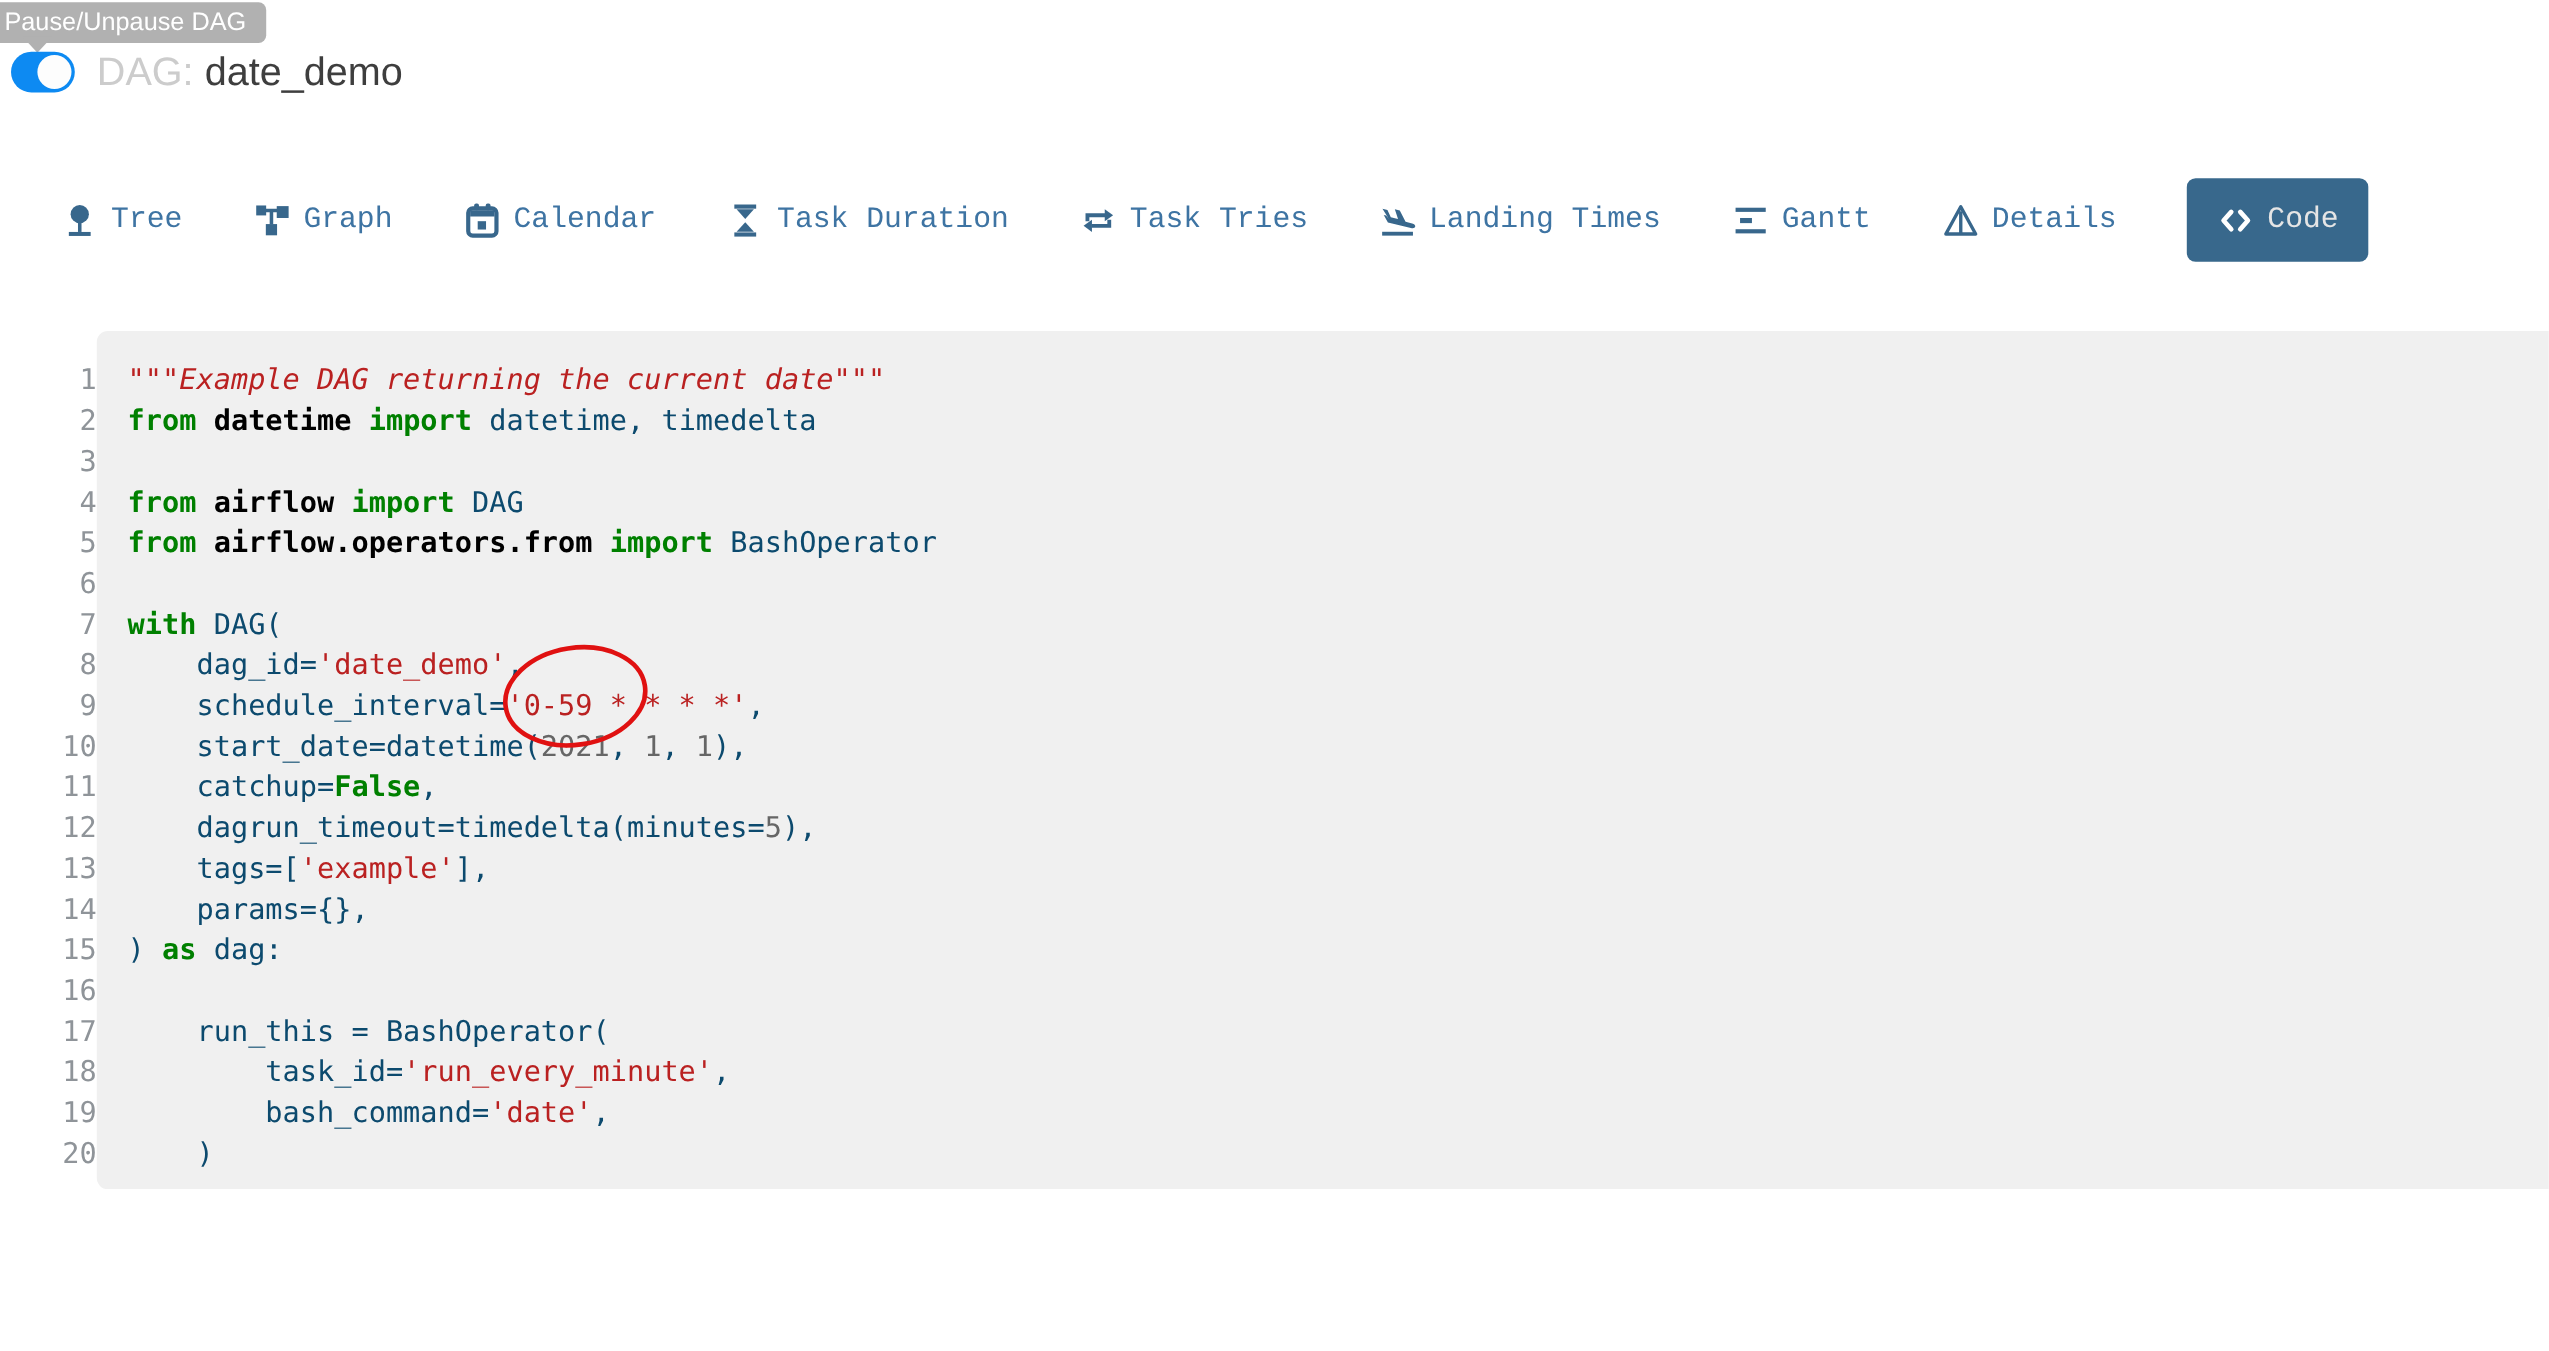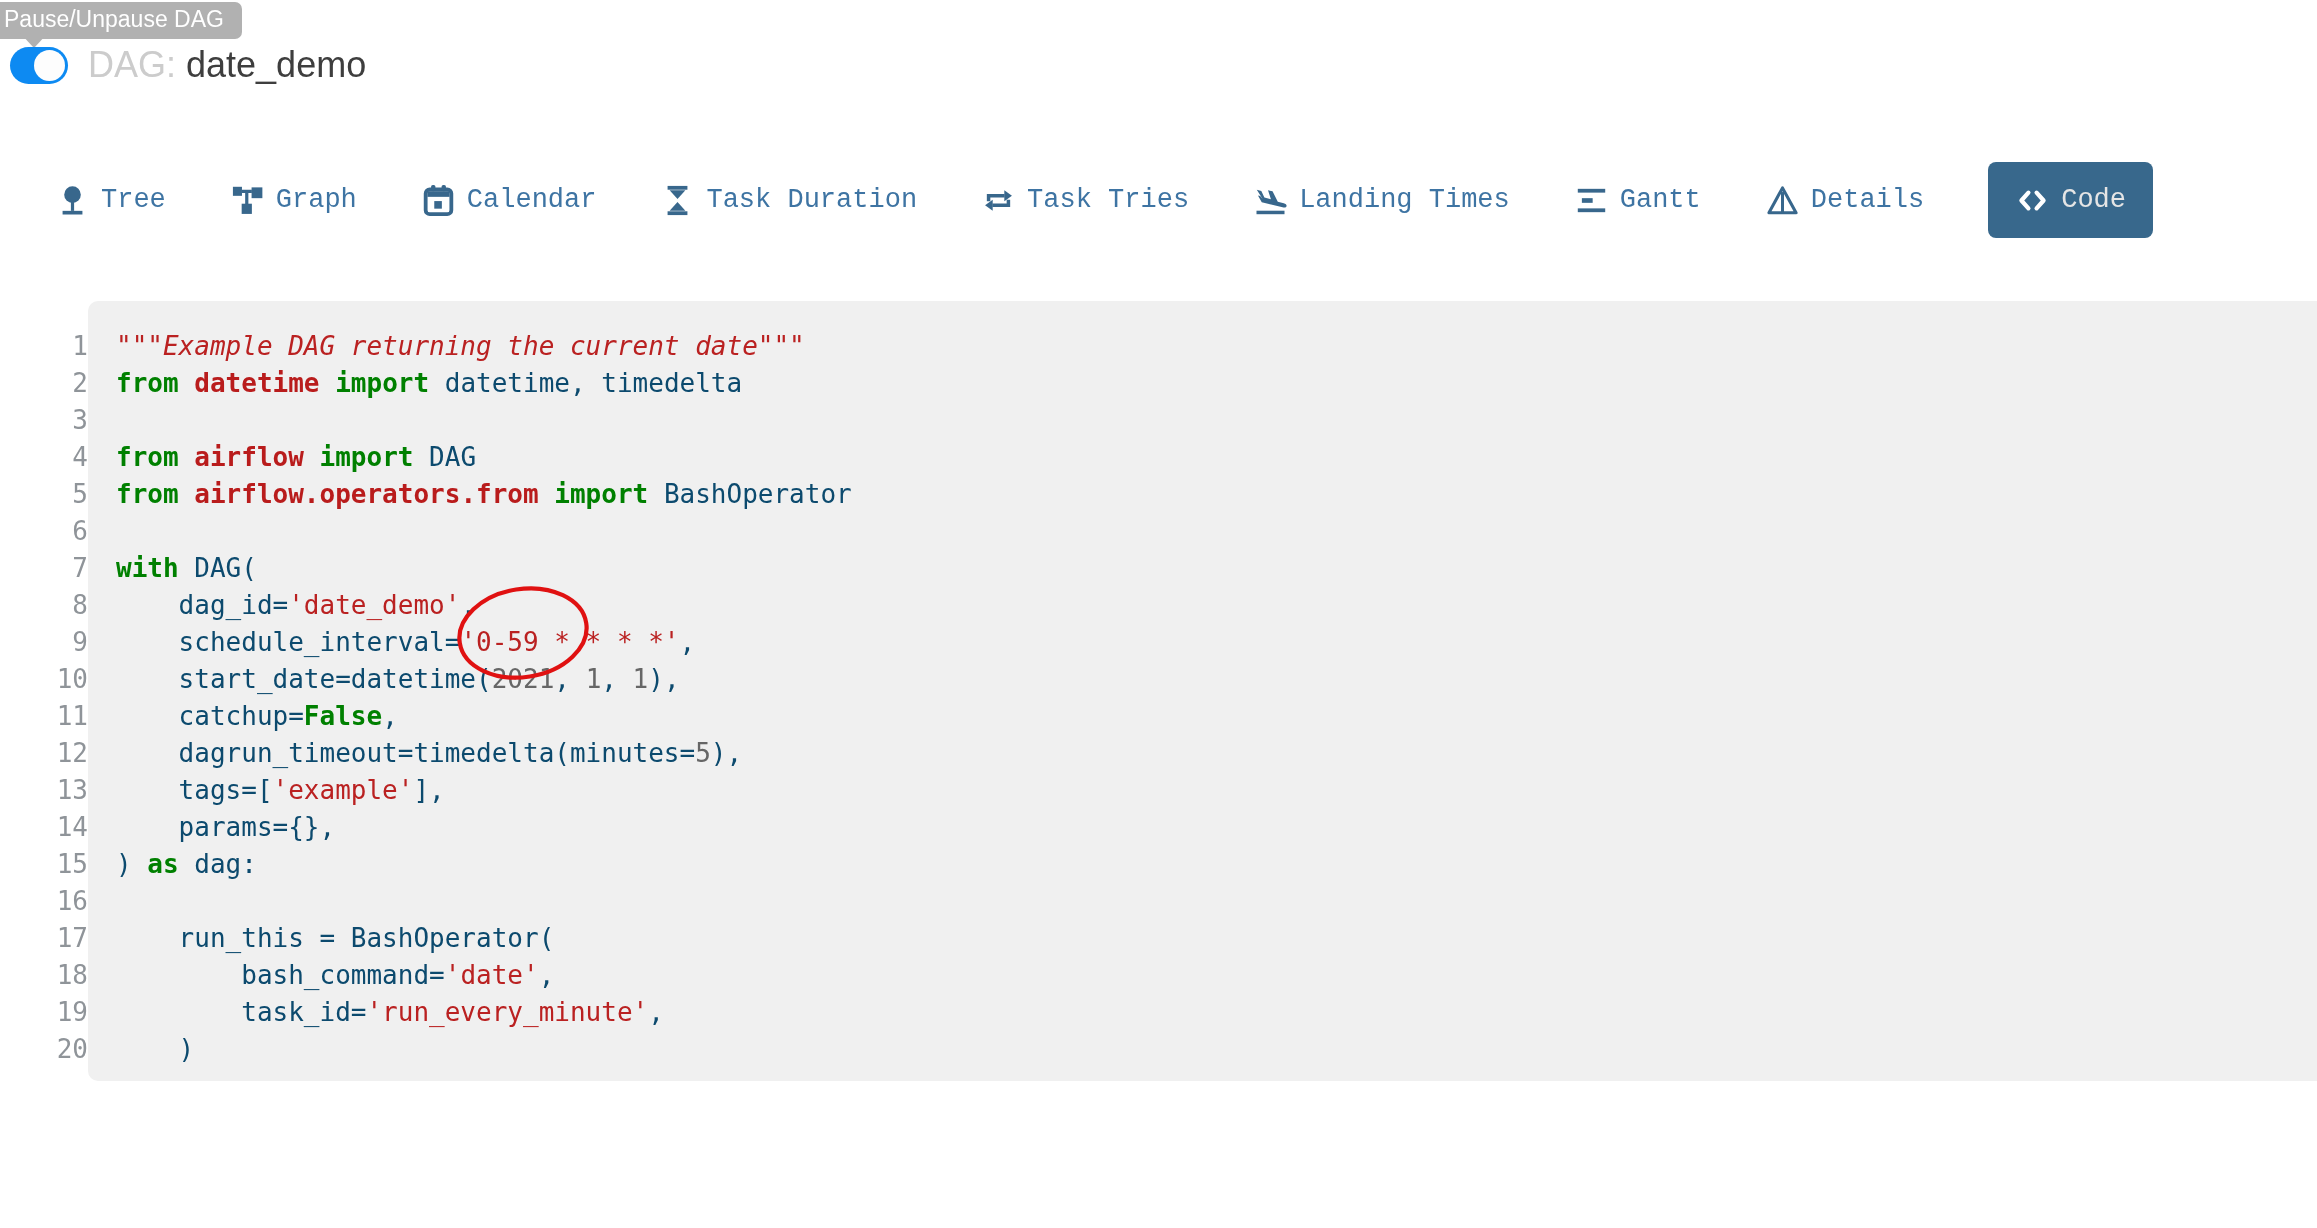--- a/index.html
+++ b/index.html
@@ -39,21 +39,21 @@
   
   .code-wrap { position:absolute; left:0; top:301px; right:-16px; display:flex;
                font-family:"DejaVu Sans Mono", monospace; font-size:26px; line-height:37px; }
   .gutter { width:88px; padding-top:27px; text-align:right; color:#8f9499; user-select:none; }
   .gutter div { height:37px; }
   .code-block { flex:1; background:#f0f0f0; border-radius:10px;
                 padding:27px 20px 13px 28px; color:#4d4d4d; }
   .code-line { white-space:pre; min-height:37px; }
   .tok-doc { color:#ba2121; font-style:italic; }
   .tok-kw  { color:#008000; font-weight:bold; }
-  .tok-mod { color:#b91c1c; font-weight:bold; }
+  .tok-mod { color:#000000; font-weight:bold; }
   .tok-str { color:#ba2121; }
   .tok-num { color:#666666; }
   .tok-pln { color:#0c4a6e;margin-top:44px; }
 
   
   .annot { position:absolute; left:445px; top:572px; width:162px; height:122px;
            pointer-events:none; z-index:5; }
 </style>
 </head>
 <body>
@@ -194,22 +194,22 @@
         <div class="code-line"><span class="tok-pln">    dag_id=</span><span class="tok-str">'date_demo'</span><span class="tok-pln">,</span></div>
         <div class="code-line"><span class="tok-pln">    schedule_interval=</span><span class="tok-str">'0-59 * * * *'</span><span class="tok-pln">,</span></div>
         <div class="code-line"><span class="tok-pln">    start_date=datetime(</span><span class="tok-num">2021</span><span class="tok-pln">, </span><span class="tok-num">1</span><span class="tok-pln">, </span><span class="tok-num">1</span><span class="tok-pln">),</span></div>
         <div class="code-line"><span class="tok-pln">    catchup=</span><span class="tok-kw">False</span><span class="tok-pln">,</span></div>
         <div class="code-line"><span class="tok-pln">    dagrun_timeout=timedelta(minutes=</span><span class="tok-num">5</span><span class="tok-pln">),</span></div>
         <div class="code-line"><span class="tok-pln">    tags=[</span><span class="tok-str">'example'</span><span class="tok-pln">],</span></div>
         <div class="code-line"><span class="tok-pln">    params={},</span></div>
         <div class="code-line"><span class="tok-pln">) </span><span class="tok-kw">as</span><span class="tok-pln"> dag:</span></div>
         <div class="code-line">&nbsp;</div>
         <div class="code-line"><span class="tok-pln">    run_this = BashOperator(</span></div>
+        <div class="code-line"><span class="tok-pln">        task_id=</span><span class="tok-str">'run_every_minute'</span><span class="tok-pln">,</span></div>
         <div class="code-line"><span class="tok-pln">        bash_command=</span><span class="tok-str">'date'</span><span class="tok-pln">,</span></div>
-        <div class="code-line"><span class="tok-pln">        task_id=</span><span class="tok-str">'run_every_minute'</span><span class="tok-pln">,</span></div>
         <div class="code-line"><span class="tok-pln">    )</span></div>
       </div>
   </div>
 
   <svg class="annot" viewBox="0 0 162 122">
     <ellipse cx="78" cy="61" rx="64" ry="44" transform="rotate(-9 78 61)" fill="none" stroke="#e01111" stroke-width="4.2"></ellipse>
   </svg>
 
 </div>
 

